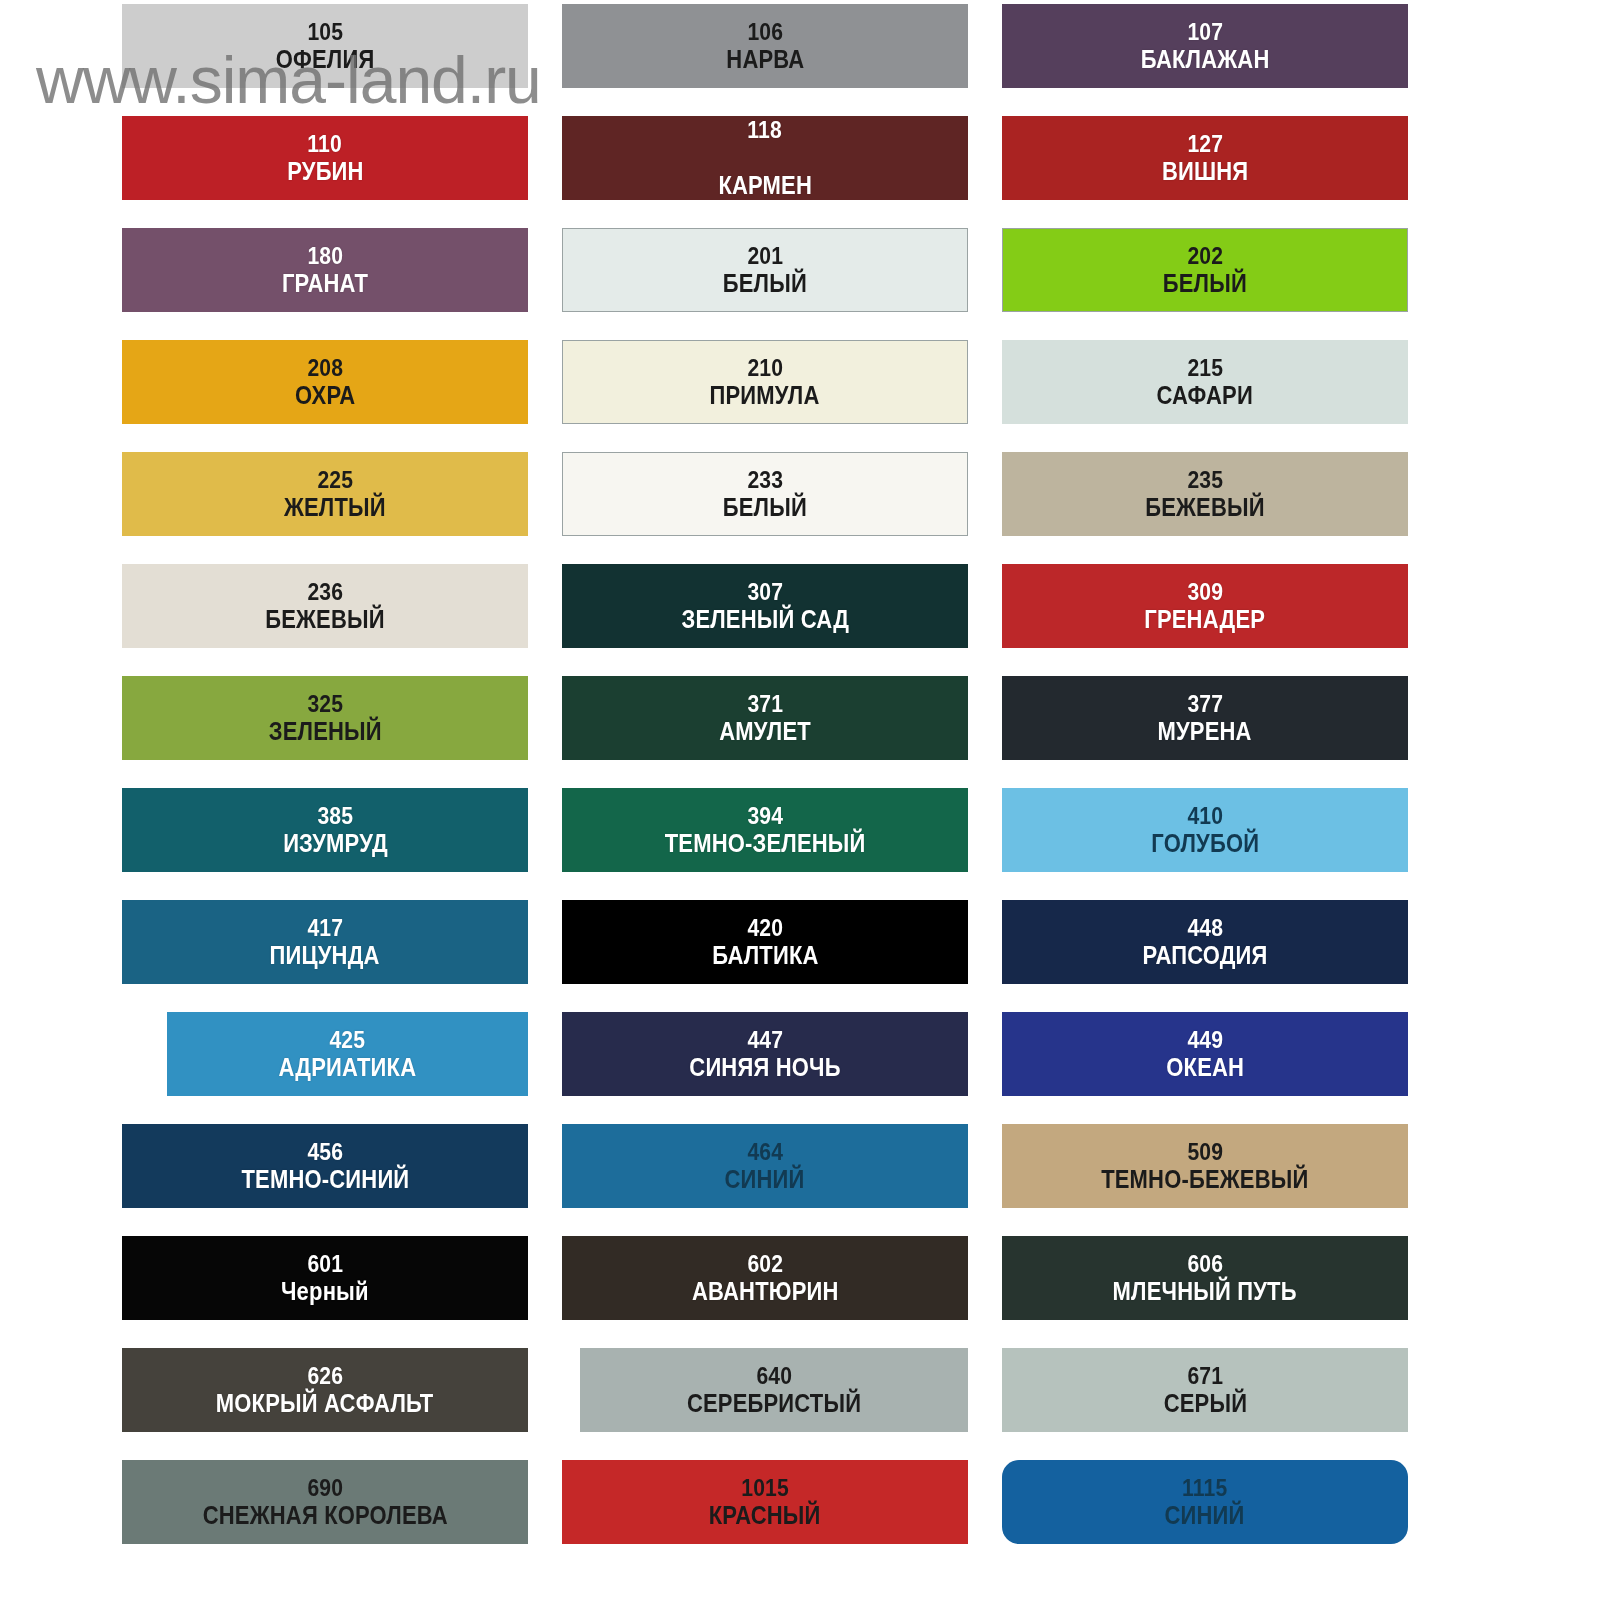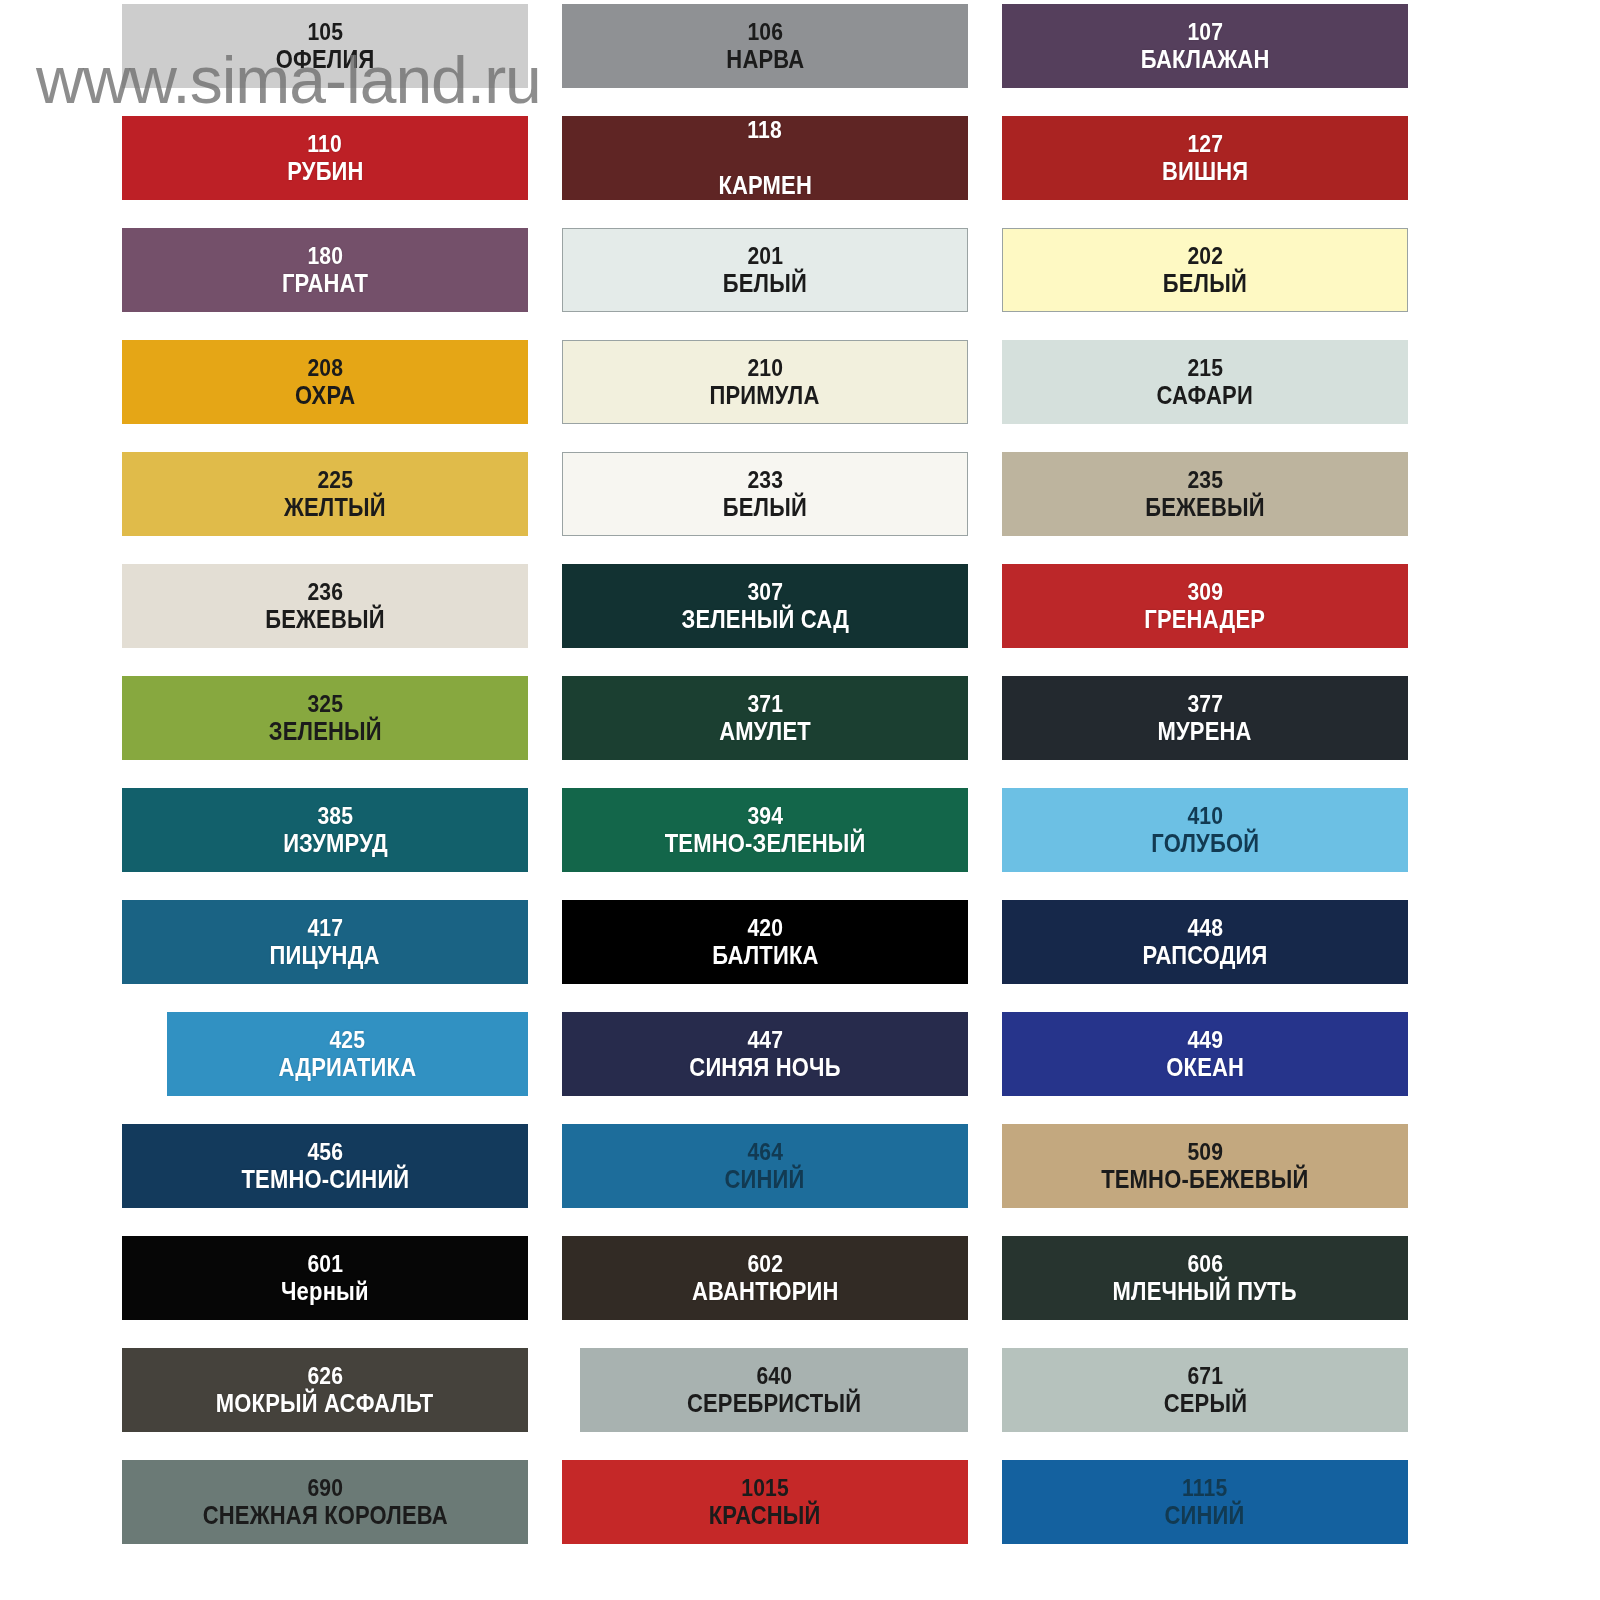--- a/index.html
+++ b/index.html
@@ -129,21 +129,21 @@
         <span class="swatch-name">ВИШНЯ</span>
       </div>
       <div class="swatch light-text" style="background: rgb(116, 80, 106);">
         <span class="swatch-code">180</span>
         <span class="swatch-name">ГРАНАТ</span>
       </div>
       <div class="swatch dark-text bordered" style="background: rgb(228, 235, 233);">
         <span class="swatch-code">201</span>
         <span class="swatch-name">БЕЛЫЙ</span>
       </div>
-      <div class="swatch dark-text bordered" style="background: #fef9c3; align-items: center;">
+      <div class="swatch dark-text bordered" style="background: #84cc16; align-items: center;">
         <span class="swatch-code">202</span>
         <span class="swatch-name">БЕЛЫЙ</span>
       </div>
       <div class="swatch dark-text" style="background: rgb(229, 166, 22);">
         <span class="swatch-code">208</span>
         <span class="swatch-name">ОХРА</span>
       </div>
       <div class="swatch dark-text bordered" style="background: rgb(242, 240, 221);">
         <span class="swatch-code">210</span>
         <span class="swatch-name">ПРИМУЛА</span>
@@ -261,21 +261,21 @@
         <span class="swatch-name">СЕРЫЙ</span>
       </div>
       <div class="swatch dark-text" style="background: rgb(107, 122, 118);">
         <span class="swatch-code">690</span>
         <span class="swatch-name">СНЕЖНАЯ КОРОЛЕВА</span>
       </div>
       <div class="swatch dark-text" style="background: rgb(197, 40, 40);">
         <span class="swatch-code">1015</span>
         <span class="swatch-name">КРАСНЫЙ</span>
       </div>
-      <div class="swatch navy-text" style="background: rgb(20, 97, 159);">
+      <div class="swatch navy-text" style="background: rgb(20, 97, 159); border-radius: 17px;">
         <span class="swatch-code">1115</span>
         <span class="swatch-name">СИНИЙ</span>
       </div>
     </div>
 
   <div class="watermark">www.sima-land.ru</div>
 
 </div>
 
 </body></html>

